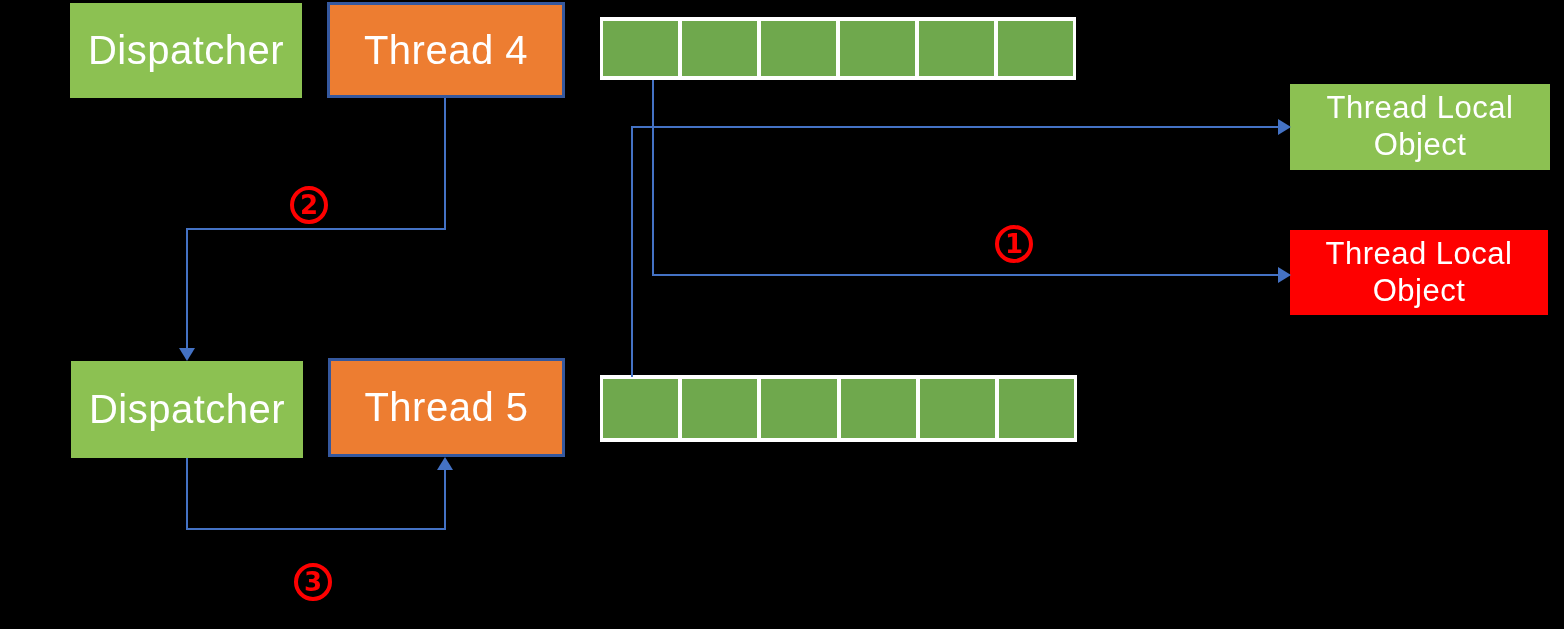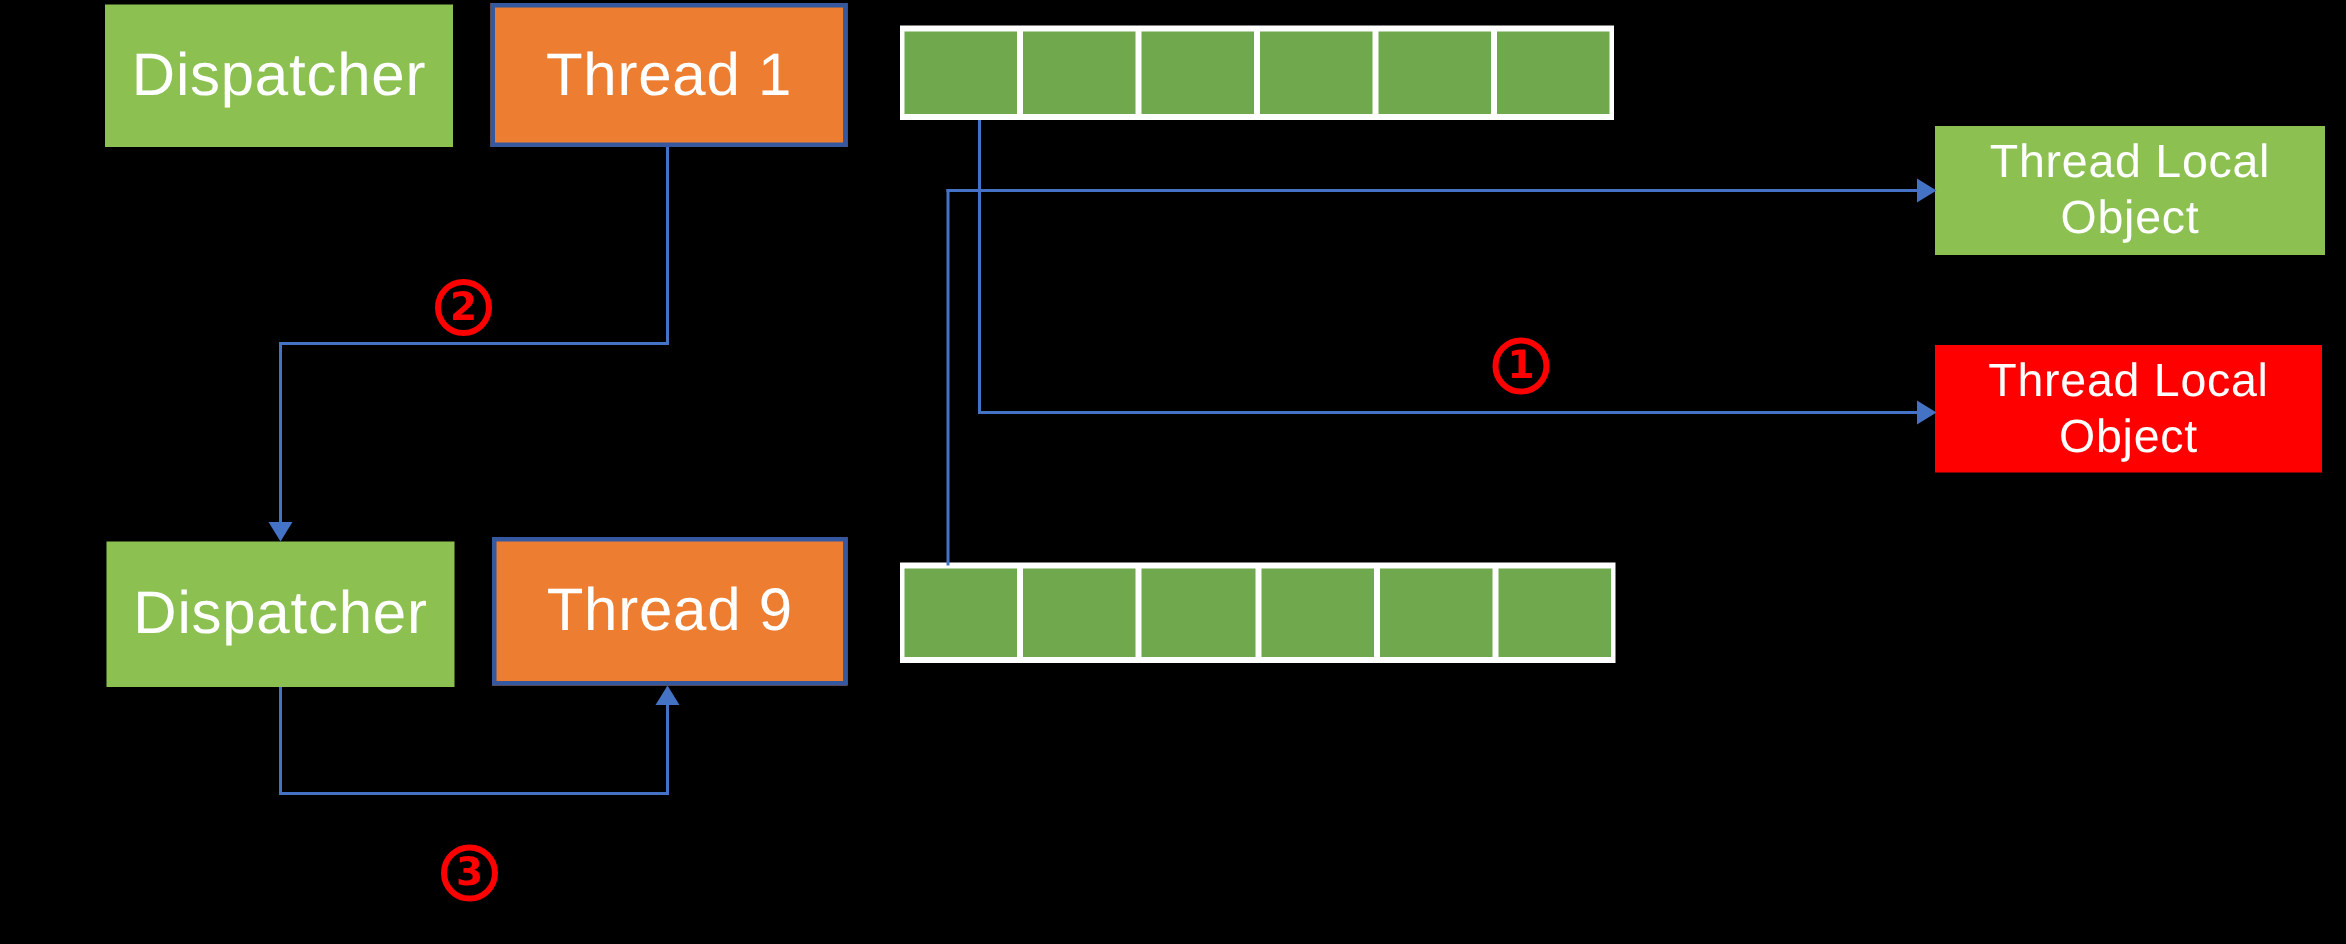--- a/index.html
+++ b/index.html
@@ -91,27 +91,27 @@
 </style>
 </head>
 <body>
 
 <div id="stage" style="--c-bg: #000000; --c-green: #8CC152; --c-cellgreen: #6FA84D; --c-orange: #ED7D31; --c-red: #FE0000; --c-blue: #4472C4; --c-border: #35589E;">
 
   <div class="box green-box" id="dispatcher1">
     <span>Dispatcher</span>
   </div>
   <div class="box orange-box" id="thread1">
-    <span>Thread 1</span>
+    <span>Thread 4</span>
   </div>
   <div class="box green-box" id="dispatcher2">
     <span>Dispatcher</span>
   </div>
   <div class="box orange-box" id="thread2">
-    <span>Thread 9</span>
+    <span>Thread 5</span>
   </div>
 
   <div class="array" id="array-top">
       <div class="cell"></div>
       <div class="cell"></div>
       <div class="cell"></div>
       <div class="cell"></div>
       <div class="cell"></div>
       <div class="cell"></div>
     </div>

